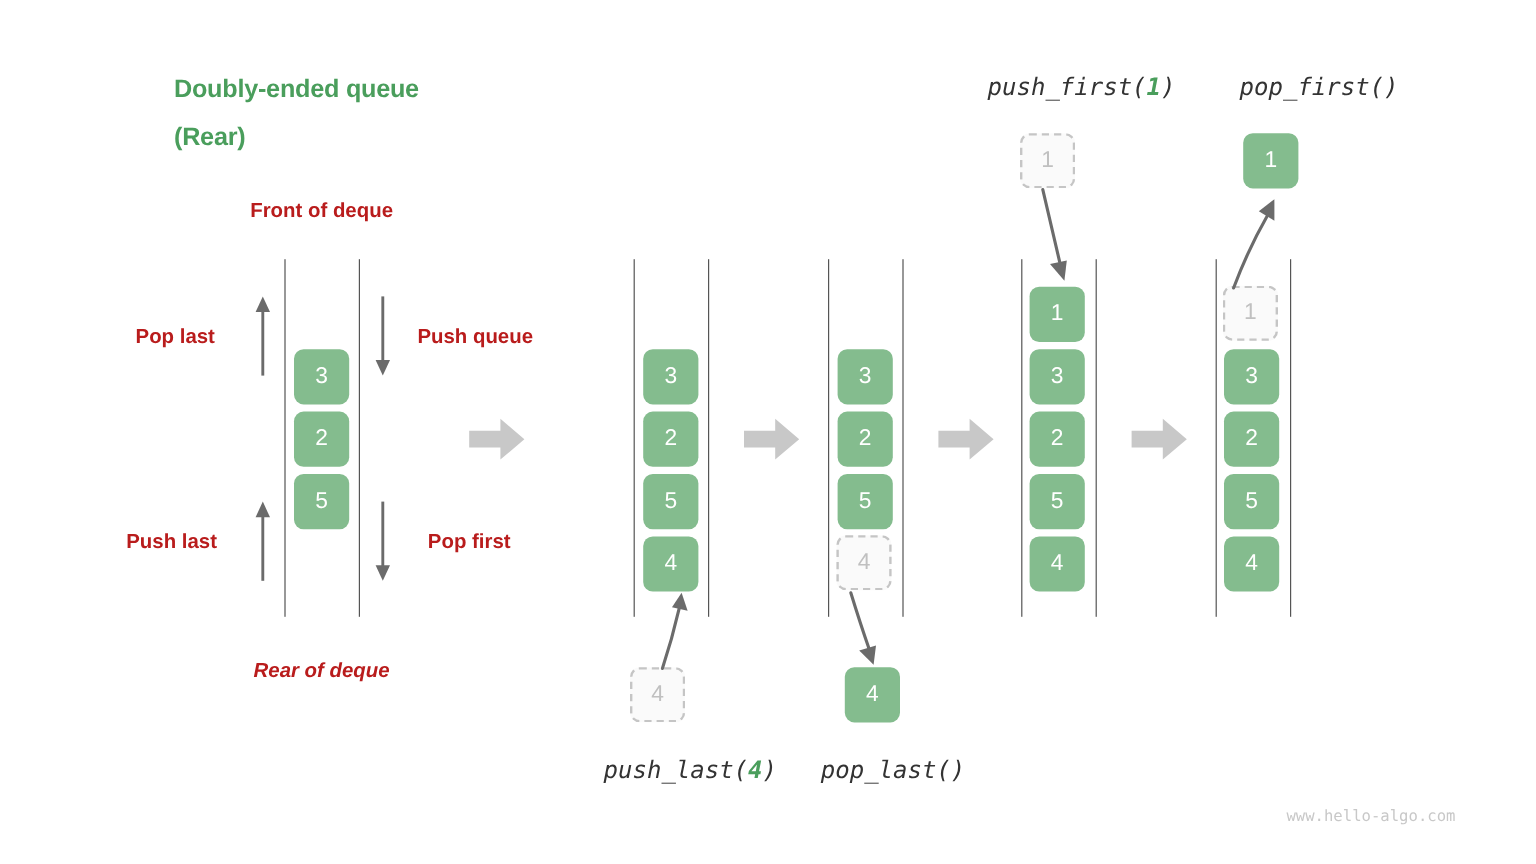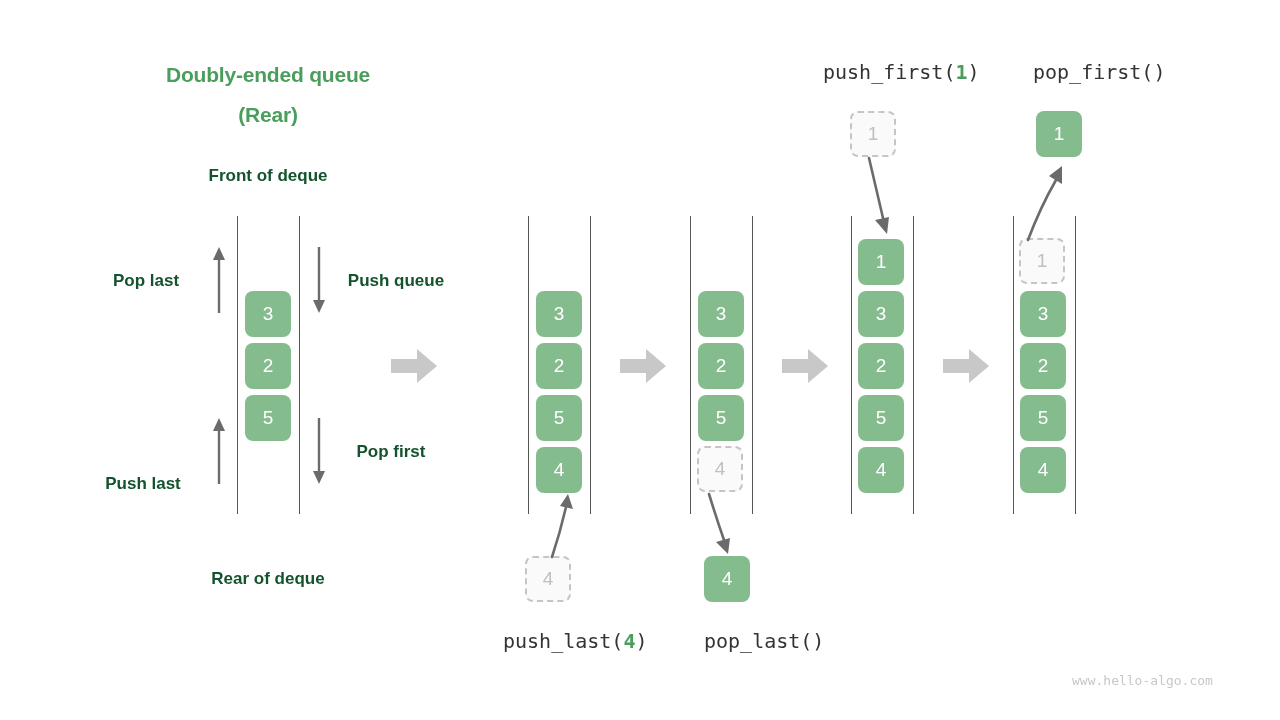--- a/index.html
+++ b/index.html
@@ -6,29 +6,29 @@
   body{
     width:1280px;height:720px;background:#ffffff;
     font-family:"Liberation Sans",sans-serif;
     position:relative;overflow:hidden;
   }
   .abs{position:absolute;}
 
   
   .title{
     color:#4a9e5c;font-weight:bold;font-size:21px;
-    text-align:center;line-height:40px;letter-spacing:-0.2px;
+    line-height:40px;letter-spacing:-0.2px;
   }
   .section-label{
-    color:#14532d;font-weight:bold;font-size:17px;
+    color:#b91c1c;font-weight:bold;font-size:17px;
     text-align:center;white-space:nowrap;
   }
   .op-label{
     font-family:"DejaVu Sans Mono","Liberation Mono",monospace;
-    font-size:20px;color:#333333;white-space:nowrap;
+    font-size:20px;color:#333333;white-space:nowrap;font-style:italic;
   }
   .op-label .arg{color:#4a9e5c;font-weight:bold;}
   .watermark{
     font-family:"DejaVu Sans Mono","Liberation Mono",monospace;
     font-size:13px;color:#c8c8c8;white-space:nowrap;
   }
 
   
   .rail{width:1px;background:#555555;}
 
@@ -52,21 +52,21 @@
 
   svg{display:block;overflow:visible;}
 </style>
 </head>
 <body>
 
 <div class="abs title" style="left:145px;top:55px;width:246px;">Doubly-ended queue</div>
 <div class="abs title" style="left:145px;top:95px;width:246px;">(Rear)</div>
 
 <div class="abs section-label" style="left:145px;top:166px;width:246px;">Front of deque</div>
-<div class="abs section-label" style="left:145px;top:569px;width:246px;">Rear of deque</div>
+<div class="abs section-label" style="left:145px;top:549px;width:246px;font-style:italic;">Rear of deque</div>
 
 <div class="abs rail" style="left:237px;top:216px;height:298px;"></div>
 <div class="abs rail" style="left:299px;top:216px;height:298px;"></div>
 
 <div class="abs cell filled" style="left:245px;top:291px;">3</div>
 <div class="abs cell filled" style="left:245px;top:343px;">2</div>
 <div class="abs cell filled" style="left:245px;top:395px;">5</div>
 
 <div class="abs thin-arrow" style="left:211px;top:247px;">
   <svg width="16" height="66" viewBox="0 0 16 66">
@@ -83,21 +83,21 @@
   </svg>
 </div>
 <div class="abs section-label" style="left:341px;top:271px;width:110px;">Push queue</div>
 
 <div class="abs thin-arrow" style="left:211px;top:418px;">
   <svg width="16" height="66" viewBox="0 0 16 66">
     <line x1="8" y1="66" x2="8" y2="10" stroke="#6b6b6b" stroke-width="2.4"></line>
     <path d="M8 0 L14 13 L2 13 Z" fill="#6b6b6b"></path>
   </svg>
 </div>
-<div class="abs section-label" style="left:90px;top:442px;width:106px;margin-top:32px;">Push last</div>
+<div class="abs section-label" style="left:90px;top:442px;width:106px;">Push last</div>
 
 <div class="abs thin-arrow" style="left:311px;top:418px;">
   <svg width="16" height="66" viewBox="0 0 16 66">
     <line x1="8" y1="0" x2="8" y2="56" stroke="#6b6b6b" stroke-width="2.4"></line>
     <path d="M8 66 L14 53 L2 53 Z" fill="#6b6b6b"></path>
   </svg>
 </div>
 <div class="abs section-label" style="left:341px;top:442px;width:100px;">Pop first</div>
 
 <div class="abs block-arrow" style="left:391px;top:349px;">
@@ -180,15 +180,15 @@
 </div>
 
 <div class="abs op-label" style="left:823px;top:60px;">
   <span>push_first(</span><span class="arg">1</span><span>)</span>
 </div>
 <div class="abs op-label" style="left:1033px;top:60px;">pop_first()</div>
 
 <div class="abs op-label" style="left:503px;top:629px;">
   <span>push_last(</span><span class="arg">4</span><span>)</span>
 </div>
-<div class="abs op-label" style="left:704px;top:629px;text-align:right;">pop_last()</div>
+<div class="abs op-label" style="left:684px;top:629px;text-align:right;">pop_last()</div>
 
 <div class="abs watermark" style="left:1072px;top:673px;">www.hello-algo.com</div>
 
 </body></html>

